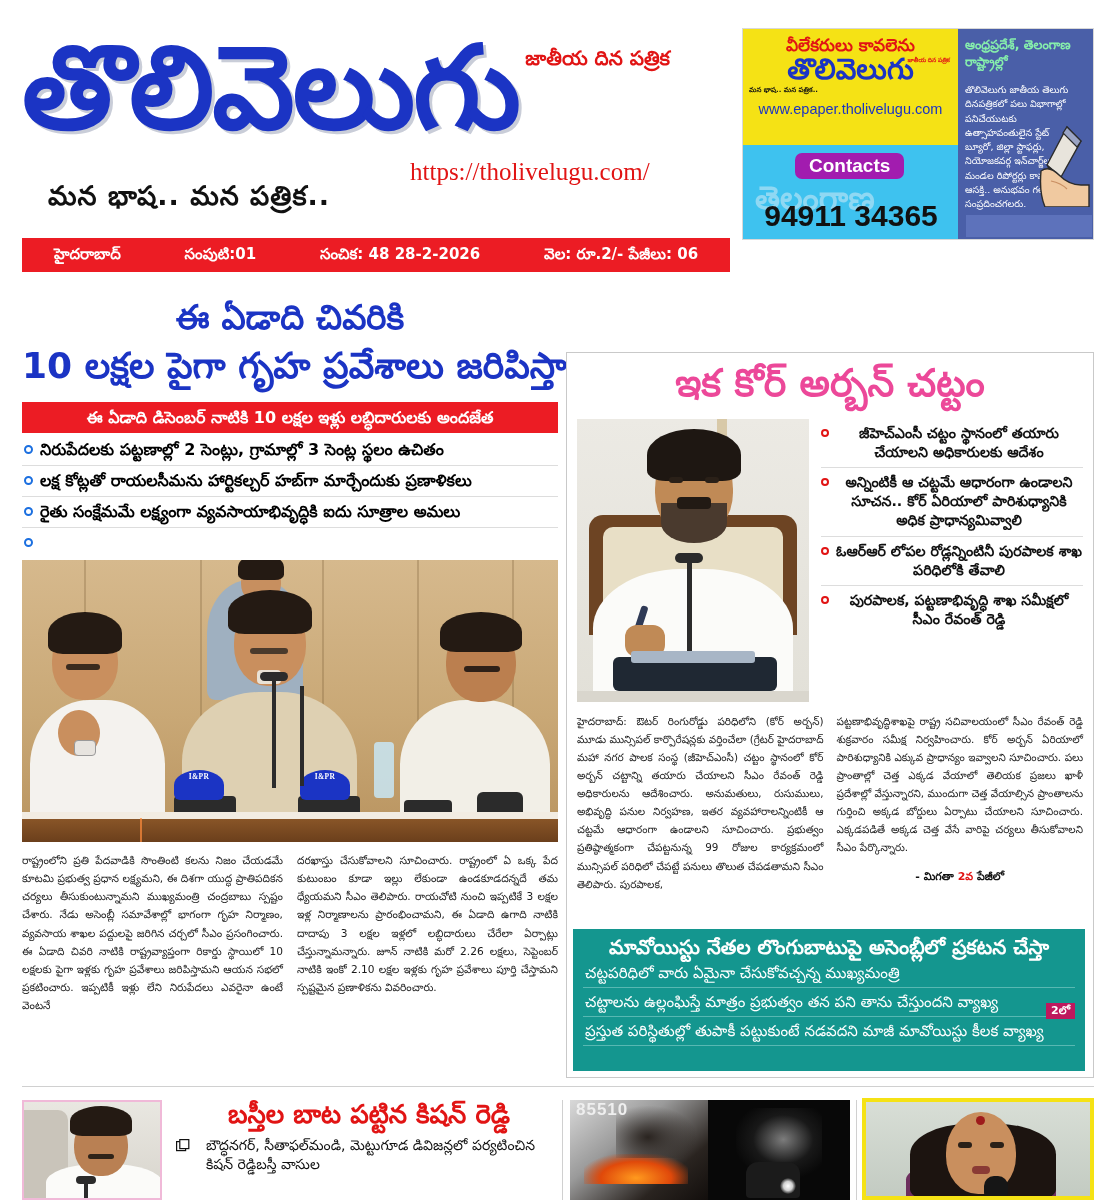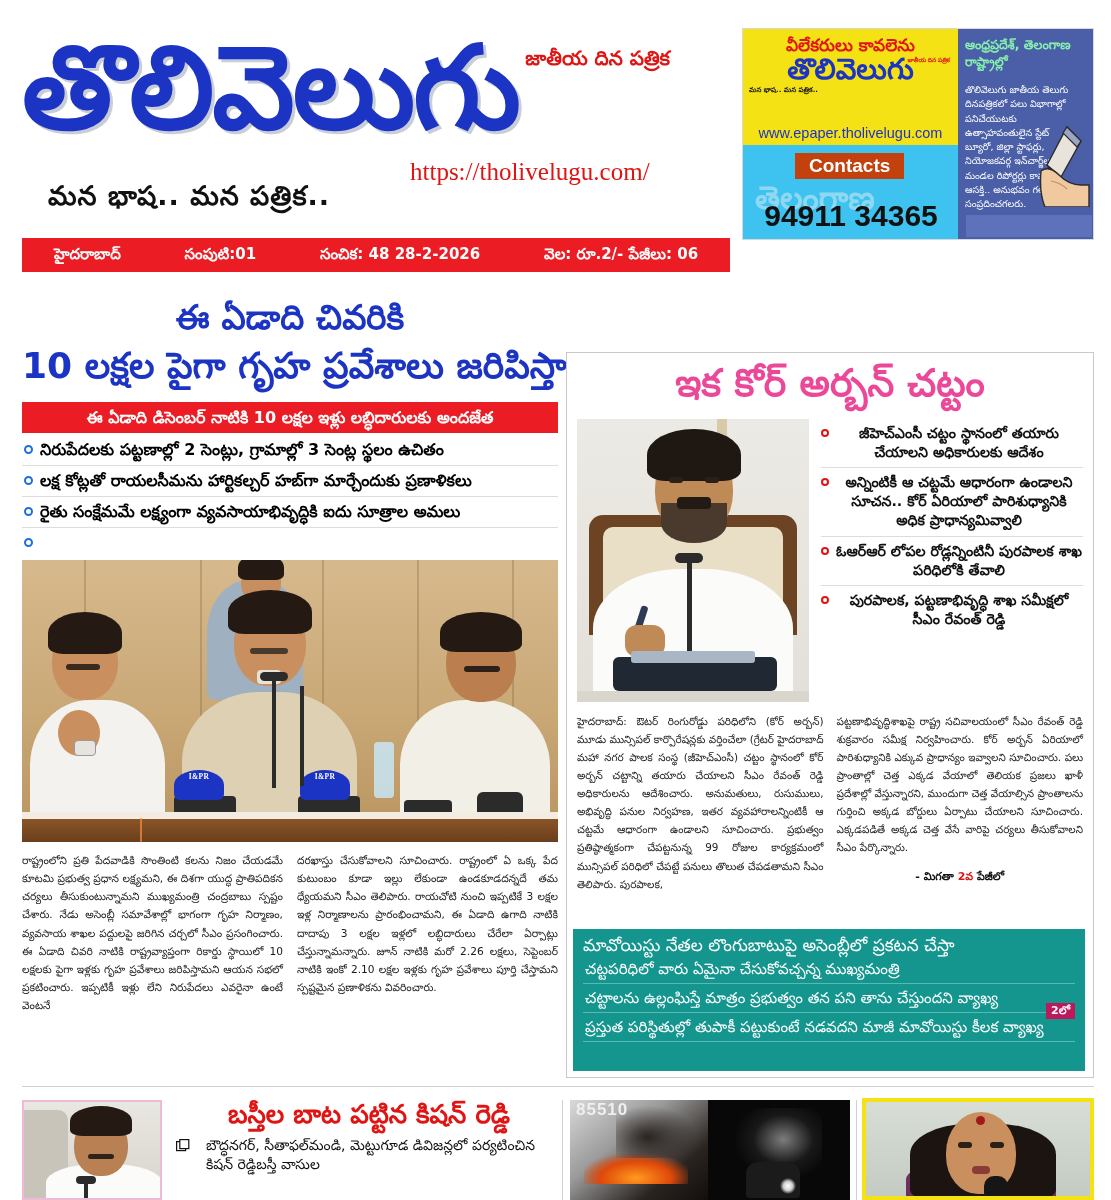--- a/index.html
+++ b/index.html
@@ -71,28 +71,29 @@
   .ad-l2-sup {
     position: absolute; right: 8px; top: 28px;
     font-size: 6px; font-weight: bold; color: #e11414; white-space: nowrap;
   }
   .ad-l3 {
     position: absolute; left: 6px; top: 57px;
     font-family: "DejaVu Sans", sans-serif;
     font-size: 7px; font-weight: bold; color: #111; white-space: nowrap;
   }
   .ad-site {
-    position: absolute; left: 2px; top: 96px; width: 211px;
+    position: absolute; left: 2px; top: 72px; width: 211px;
     font-family: "Liberation Sans", sans-serif;
     font-size: 14.5px; color: #1b34c4; text-align: center; white-space: nowrap;
   }
   .ad-contacts {
     position: absolute; left: 52px; top: 124px;
-    background: #c2410c; color: #fff; font-size: 19px; font-weight: bold;
+    background: #a21caf; color: #fff; font-size: 19px; font-weight: bold;
     padding: 2px 14px;
+    border-radius: 7px;
   }
   .ad-tg-ghost {
     position: absolute; left: 12px; top: 150px;
     font-family: "DejaVu Sans", sans-serif;
     font-size: 32px; font-weight: bold; color: #8fd8f3; white-space: nowrap;
   }
   .ad-phone {
     position: absolute; left: 8px; top: 170px; width: 200px;
     font-family: "Liberation Sans", sans-serif;
     font-size: 30px; font-weight: bold; color: #111; letter-spacing: 0px;
@@ -211,21 +212,21 @@
   }
   .rb-cont .pg { color: #e11414; }
 
   
   .tealbox {
     position: absolute; left: 6px; bottom: 6px; width: 512px; height: 142px;
     background: #14968f; color: #fff; padding: 6px 10px;
     font-family: "DejaVu Sans", sans-serif;
   }
   .teal-h {
-    font-size: 17px; font-weight: normal; 
+    font-size: 20px; font-weight: bold; text-align: center;
     line-height: 1.2; white-space: nowrap;
   }
   .teal-line {
     font-size: 15px; padding: 5px 2px; border-bottom: 1px solid #58b8b2;
     line-height: 1.2;
   }
   .teal-line:last-child { border-bottom: none; }
   .teal-badge {
     position: absolute; right: 10px; top: 74px;
     background: #be185d; color: #fff; font-size: 11px; font-weight: bold;

